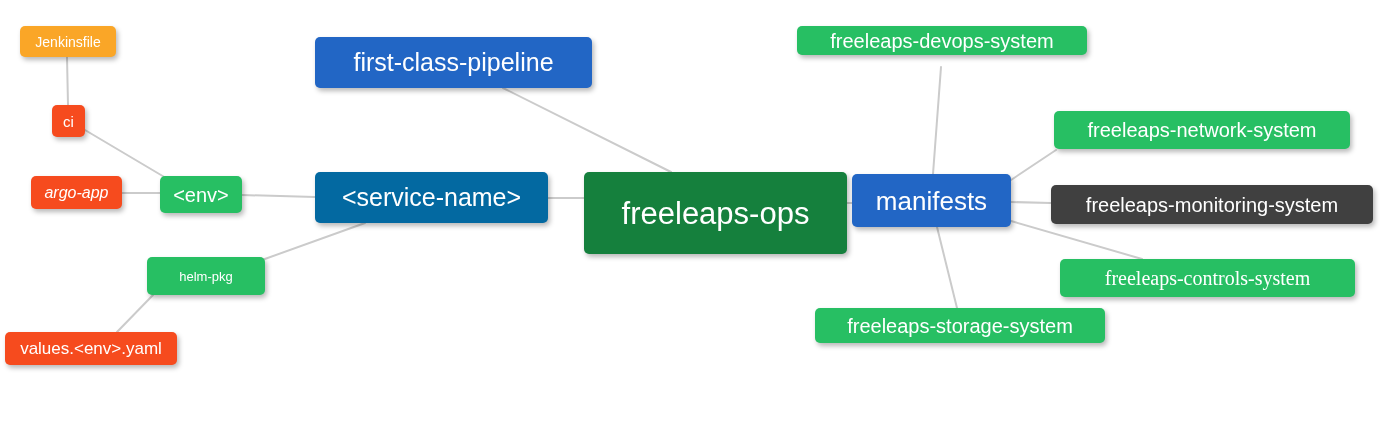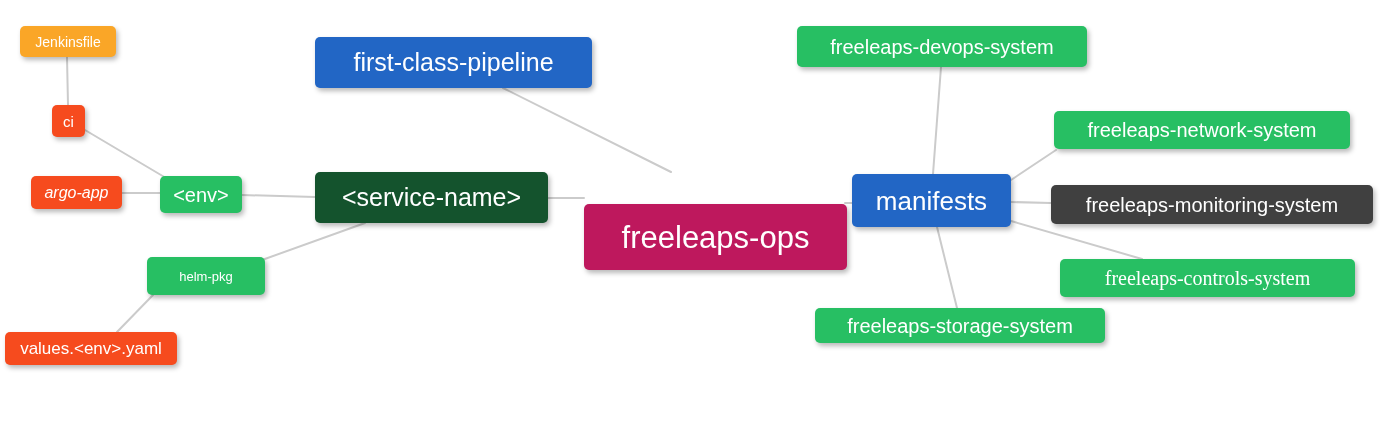--- a/index.html
+++ b/index.html
@@ -57,21 +57,21 @@
       <line x1="937" y1="227" x2="957" y2="308" stroke="#cbcbcb" stroke-width="2" stroke-linecap="round"></line>
     </svg>
 
 <div class="node" style="left: 20px; top: 26px; width: 96px; height: 31px; background: rgb(250, 166, 39); color: rgb(255, 255, 255); font-size: 14px;">Jenkinsfile</div>
     <div class="node" style="left: 52px; top: 105px; width: 33px; height: 32px; background: rgb(246, 75, 30); color: rgb(255, 255, 255); font-size: 15px;">ci</div>
     <div class="node" style="left: 31px; top: 176px; width: 91px; height: 33px; background: rgb(246, 75, 30); color: rgb(255, 255, 255); font-size: 16px; font-style: italic;">argo-app</div>
     <div class="node" style="left: 160px; top: 176px; width: 82px; height: 37px; background: rgb(39, 191, 99); color: rgb(255, 255, 255); font-size: 20px;">&lt;env&gt;</div>
     <div class="node" style="left: 147px; top: 257px; width: 118px; height: 38px; background: rgb(39, 191, 99); color: rgb(255, 255, 255); font-size: 13px;">helm-pkg</div>
     <div class="node" style="left: 5px; top: 332px; width: 172px; height: 33px; background: rgb(246, 75, 30); color: rgb(255, 255, 255); font-size: 17px;">values.&lt;env&gt;.yaml</div>
     <div class="node" style="left: 315px; top: 37px; width: 277px; height: 51px; background: rgb(34, 102, 197); color: rgb(255, 255, 255); font-size: 25px;">first-class-pipeline</div>
-    <div class="node" style="left: 315px; top: 172px; width: 233px; height: 51px; background: #14532d; color: rgb(255, 255, 255); font-size: 25px;">&lt;service-name&gt;</div>
-    <div class="node" style="left: 584px; top: 172px; width: 263px; height: 66px; background: #be185d; color: rgb(255, 255, 255); font-size: 31px; margin-top: 32px;">freeleaps-ops</div>
+    <div class="node" style="left: 315px; top: 172px; width: 233px; height: 51px; background: #0369a1; color: rgb(255, 255, 255); font-size: 25px;">&lt;service-name&gt;</div>
+    <div class="node" style="left: 584px; top: 172px; width: 263px; height: 82px; background: #15803d; color: rgb(255, 255, 255); font-size: 31px;">freeleaps-ops</div>
     <div class="node" style="left: 852px; top: 174px; width: 159px; height: 53px; background: rgb(34, 102, 197); color: rgb(255, 255, 255); font-size: 26px;">manifests</div>
-    <div class="node" style="left: 797px; top: 26px; width: 290px; height: 41px; background: rgb(39, 191, 99); color: rgb(255, 255, 255); font-size: 20px;">freeleaps-devops-system</div>
+    <div class="node" style="left: 797px; top: 26px; width: 290px; height: 29px; background: rgb(39, 191, 99); color: rgb(255, 255, 255); font-size: 20px;">freeleaps-devops-system</div>
     <div class="node" style="left: 1054px; top: 111px; width: 296px; height: 38px; background: rgb(39, 191, 99); color: rgb(255, 255, 255); font-size: 20px;">freeleaps-network-system</div>
     <div class="node" style="left: 1051px; top: 185px; width: 322px; height: 39px; background: #404040; color: rgb(255, 255, 255); font-size: 20px;">freeleaps-monitoring-system</div>
     <div class="node" style="left: 1060px; top: 259px; width: 295px; height: 38px; background: rgb(39, 191, 99); color: rgb(255, 255, 255); font-size: 20px; font-family: Liberation Serif, serif;">freeleaps-controls-system</div>
     <div class="node" style="left: 815px; top: 308px; width: 290px; height: 35px; background: rgb(39, 191, 99); color: rgb(255, 255, 255); font-size: 20px;">freeleaps-storage-system</div>
   </div>
 
 </body></html>

